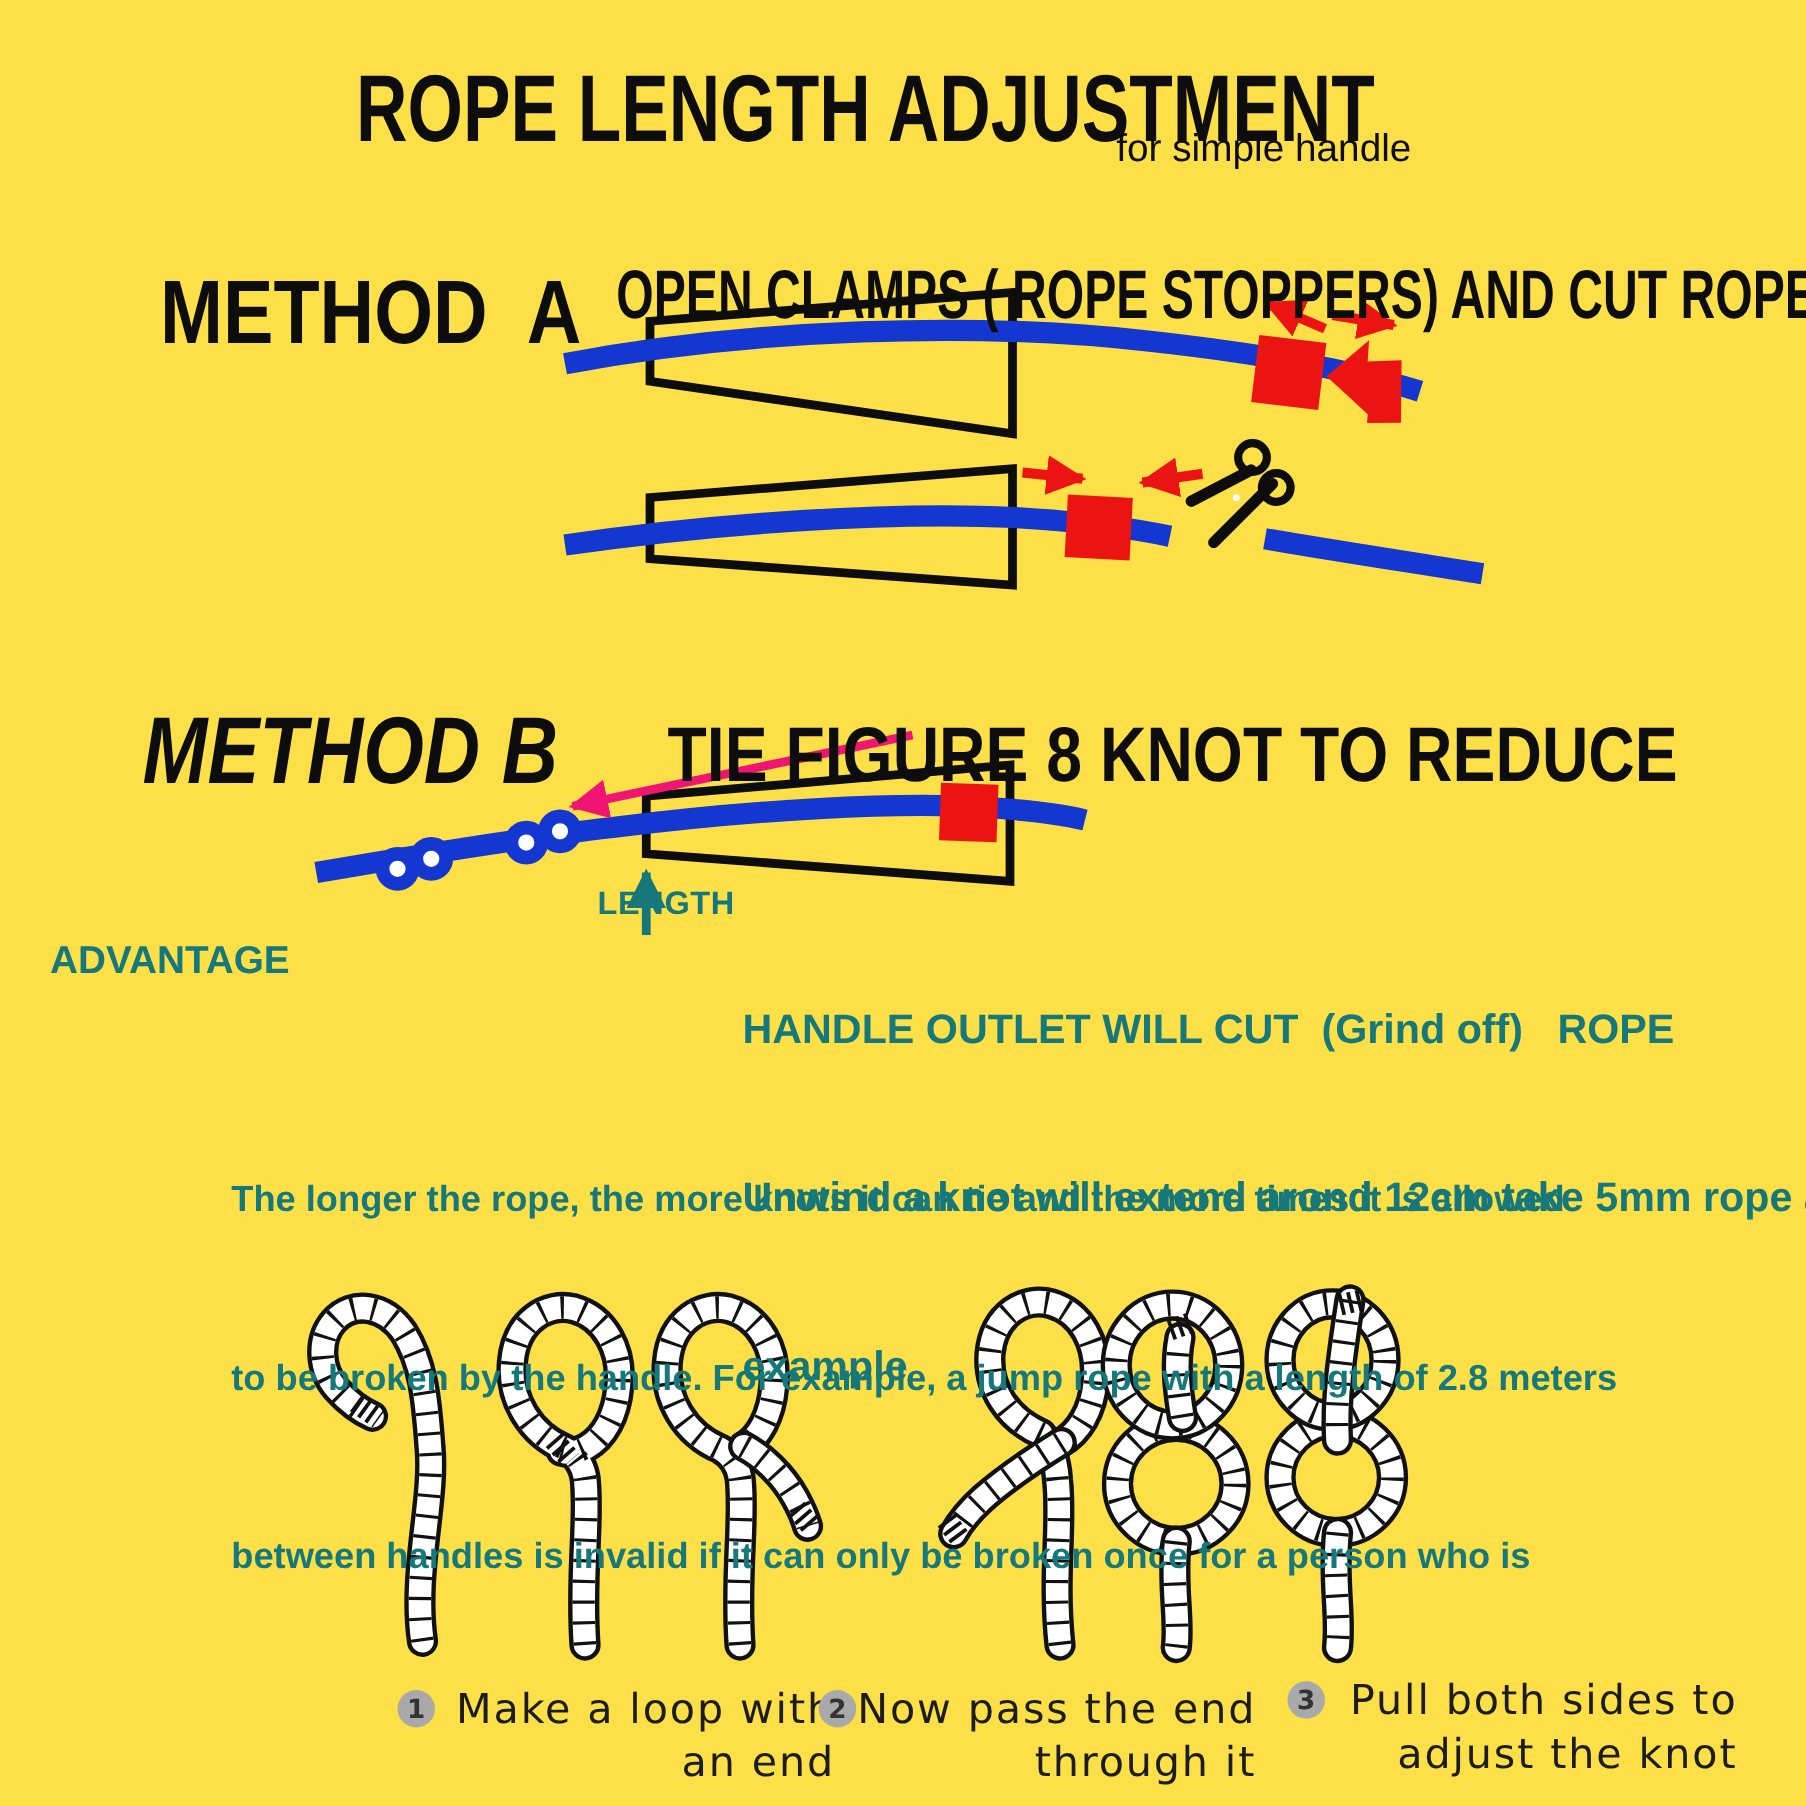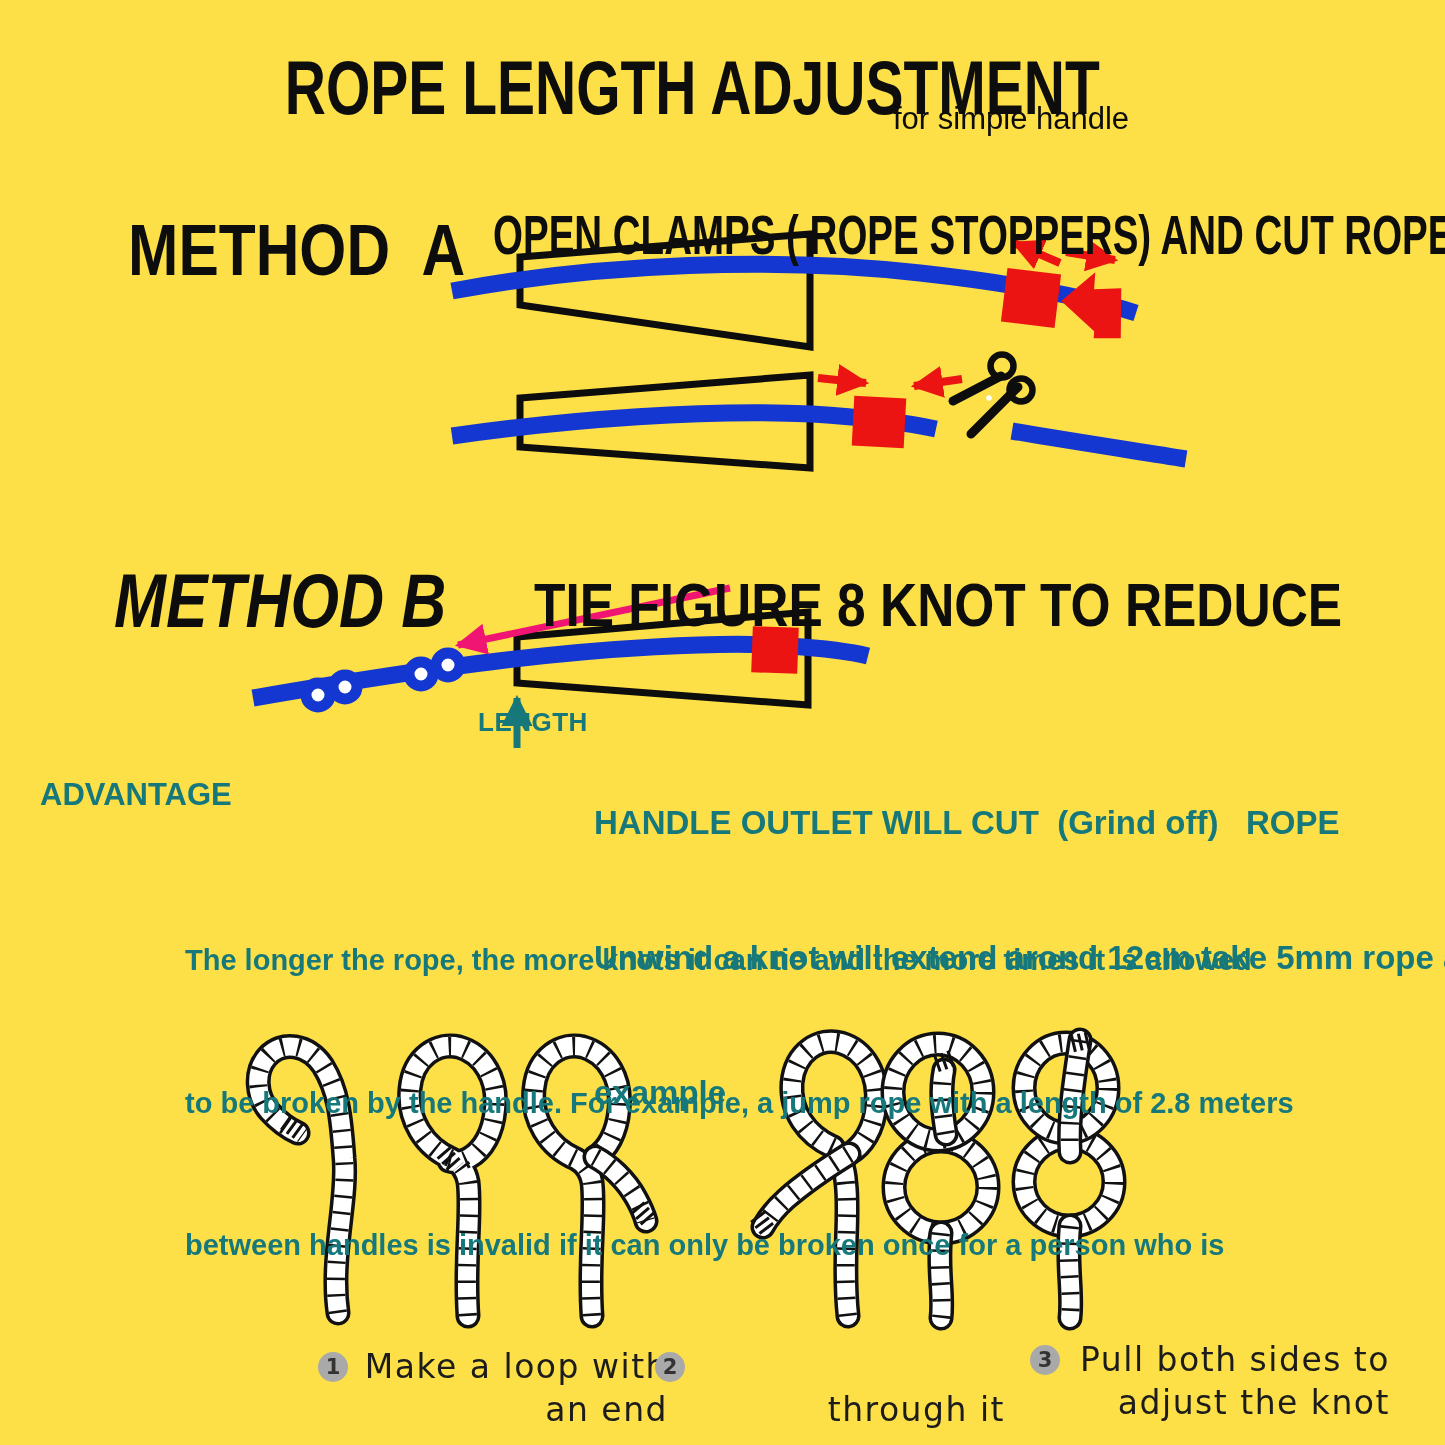--- a/index.html
+++ b/index.html
@@ -14,21 +14,21 @@
   .methodA-label{left:48px;top:142px;font-size:72px;}
   .methodA-label .sq{transform:scaleX(.84);}
   .methodA-instr{left:432px;top:153px;font-size:55px;}
   .methodA-instr .sq{transform:scaleX(.70);}
   .methodB-label{left:30px;top:487px;font-size:76px;font-style:italic;}
   .methodB-label .sq{transform:scaleX(.82);}
   .methodB-instr{left:465px;top:512px;font-size:62px;}
   .methodB-instr .sq{transform:scaleX(.83);}
   .teal{color:#16787b;font-weight:700;}
   .outlet{left:478px;top:707px;font-size:26px;letter-spacing:.5px;}
-  .advantage{left:40px;top:750px;font-size:31px;margin-top:27px;}
+  .advantage{left:40px;top:750px;font-size:31px;}
   .note{left:594px;top:710px;font-size:33px;line-height:45px;white-space:pre;}
   .para{left:185px;top:842px;font-size:29px;line-height:47.5px;white-space:pre;}
   .steps{left:0;top:1338px;width:1445px;height:100px;}
   .step{position:absolute;display:flex;align-items:flex-start;
         font-family:"DejaVu Sans",sans-serif;font-size:33px;color:#1c1c1c;
         letter-spacing:1.5px;line-height:43px;}
   .step .txt{flex:1;text-align:right;}
   .badge{width:30px;height:30px;border-radius:50%;background:#a9a9a9;color:#333;
          font-size:21px;font-weight:700;display:flex;align-items:center;justify-content:center;
          margin-top:7px;flex:0 0 30px;font-family:"DejaVu Sans",sans-serif;letter-spacing:0;}
@@ -232,21 +232,21 @@
     <div class="step step1">
       <span class="badge">1</span>
       <span class="txt">
         <span>Make a loop with</span><br>
         <span>an end</span>
       </span>
     </div>
     <div class="step step2">
       <span class="badge">2</span>
       <span class="txt">
-        <br>
+        <span>Now pass the end</span><br>
         <span>through it</span>
       </span>
     </div>
     <div class="step step3">
       <span class="badge">3</span>
       <span class="txt">
         <span>Pull both sides to</span><br>
         <span>adjust the knot</span>
       </span>
     </div>

